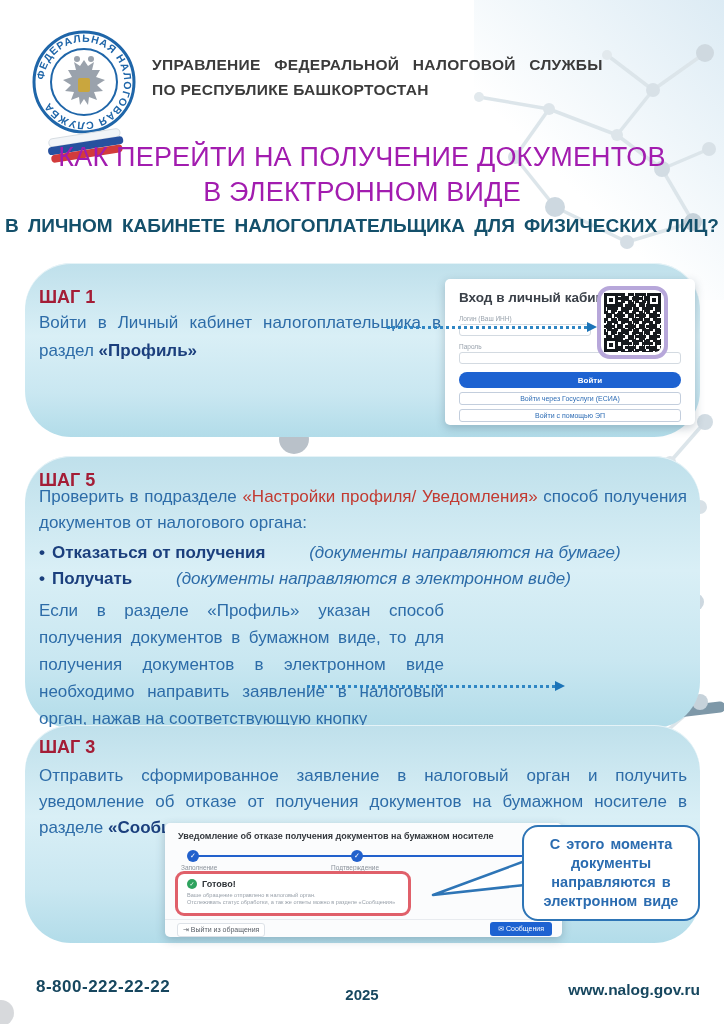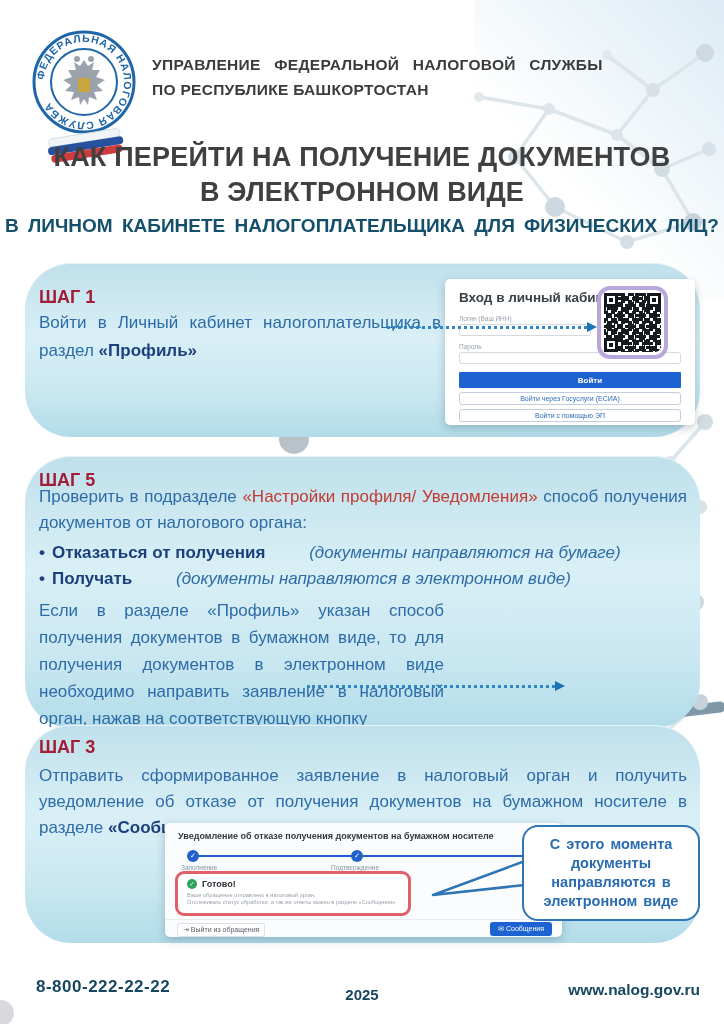--- a/index.html
+++ b/index.html
@@ -16,21 +16,21 @@
     background:#b9c1c9; z-index:0; }
   .corner-dot { position:absolute; left:-12px; top:1000px; width:26px; height:26px; border-radius:50%;
     background:#c9ccd0; opacity:.75; z-index:0; }
 
   
   .logo { position:absolute; left:30px; top:30px; width:108px; height:150px; z-index:2; }
   .org { position:absolute; left:152px; top:52px; width:470px; z-index:2;
     color:#3b3b3b; font-weight:bold; font-size:15.5px; line-height:25px; letter-spacing:.3px; }
   .org .l1 { word-spacing:9px; }
   .title { position:absolute; left:0; top:140px; width:724px; text-align:center; z-index:2;
-    color:#404040; font-weight:bold; font-size:27px; line-height:35px; letter-spacing:.2px; }
+    color:#a21caf; font-weight:normal; font-size:27px; line-height:35px; letter-spacing:.2px; }
   .subtitle { position:absolute; left:0; top:215px; width:724px; text-align:center; z-index:2;
     color:#14506b; font-weight:bold; font-size:19px; word-spacing:4px; }
 
   
   .card { position:absolute; left:25px; width:675px; border-radius:46px; z-index:1;
     background:linear-gradient(180deg,#bfe0eb 0%, #d9eff6 42%, #c9e7f1 75%, #b2dce9 100%);
     box-shadow:inset 0 1px 0 rgba(255,255,255,.6); }
   #card1 { top:263px; height:174px; }
   #card2 { top:456px; height:272px; }
   #card3 { top:725px; height:218px; }
@@ -51,21 +51,21 @@
 
   
   .panel { position:absolute; background:#fff; border-radius:5px;
     box-shadow:0 3px 10px rgba(40,70,90,.28); }
 
   
   #shot1 { left:420px; top:16px; width:250px; height:146px; }
   #shot1 .t { position:absolute; left:14px; top:11px; font-size:13.5px; font-weight:bold; color:#3a4048; }
   #shot1 .lab { position:absolute; font-size:6.5px; color:#9aa3ad; }
   #shot1 .in { position:absolute; height:12px; border:1px solid #d3dae1; border-radius:3px; background:#fff; }
-  .btn-prim { position:absolute; background:#1d62d1; border-radius:1px; color:#fff;
+  .btn-prim { position:absolute; background:#1d62d1; border-radius:8px; color:#fff;
     font-size:8px; font-weight:bold; display:flex; align-items:center; justify-content:center;padding-left:40px; }
   .btn-out { position:absolute; border:1px solid #c3cedd; border-radius:3px; color:#2e6db5;
     font-size:7px; display:flex; align-items:center; justify-content:center; background:#fff; }
   #qrframe { position:absolute; left:572px; top:23px; width:71px; height:73px; z-index:4;
     border:4px solid #b7a7da; border-radius:13px; background:#fff; }
   .qr { position:absolute; inset:3px; border-radius:6px; overflow:hidden;
     background:
       conic-gradient(#161a1e 25%, rgba(255,255,255,0) 0 50%, #161a1e 0 75%, rgba(255,255,255,0) 0) 2px 3px/11px 11px,
       conic-gradient(#161a1e 25%, #fff 0 50%, #161a1e 0 75%, #fff 0) 0 0/7px 7px; }
   .fsq { position:absolute; width:14px; height:14px; border:3px solid #14181c; background:#fff; }

